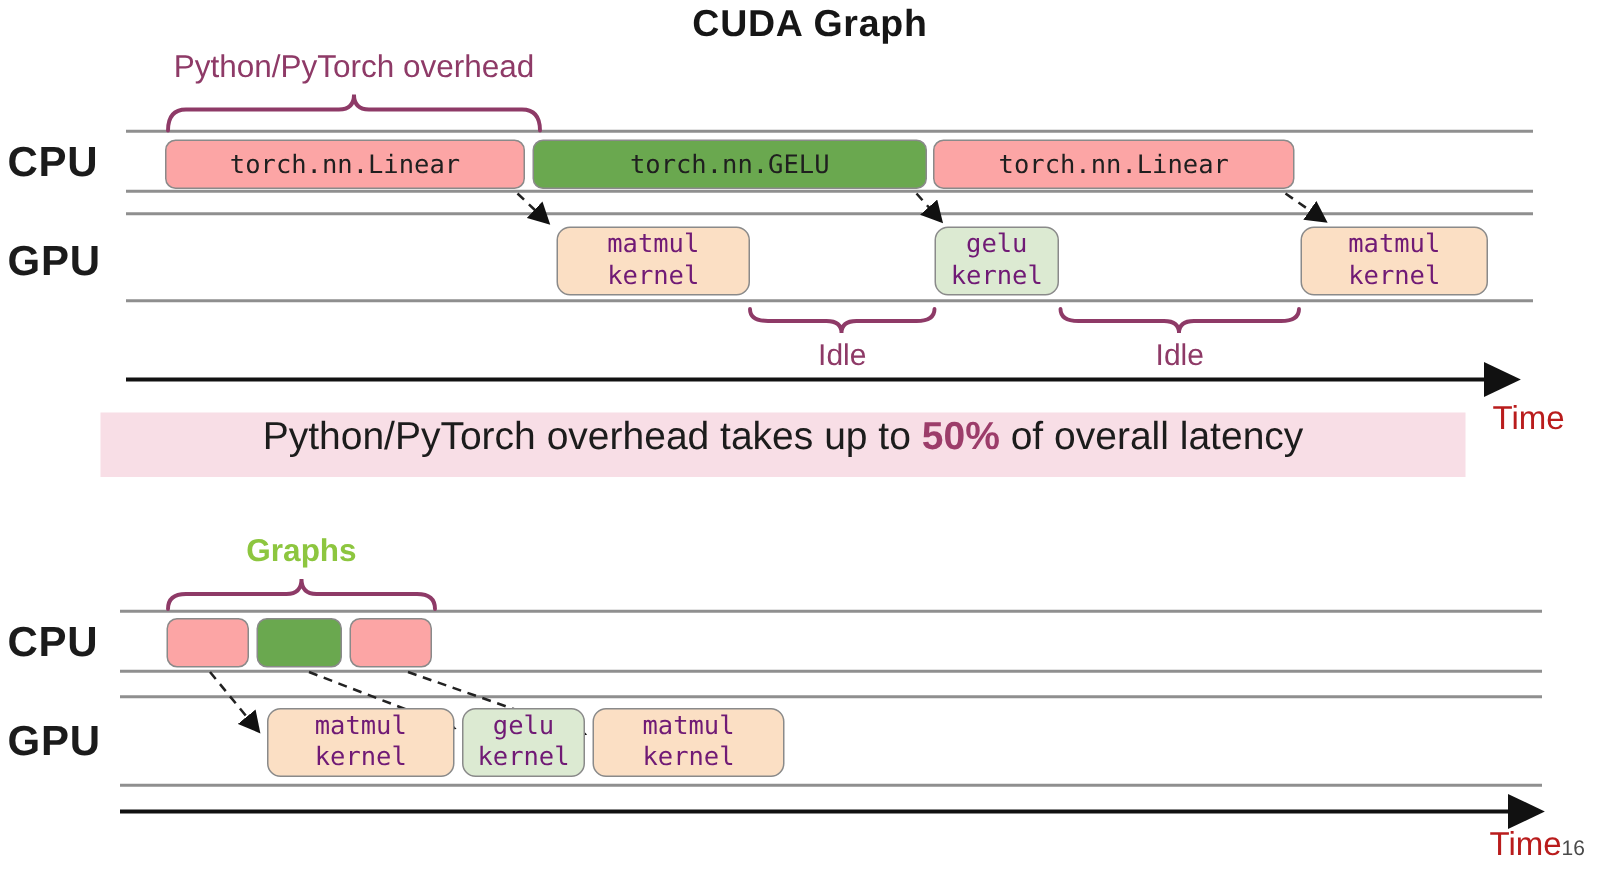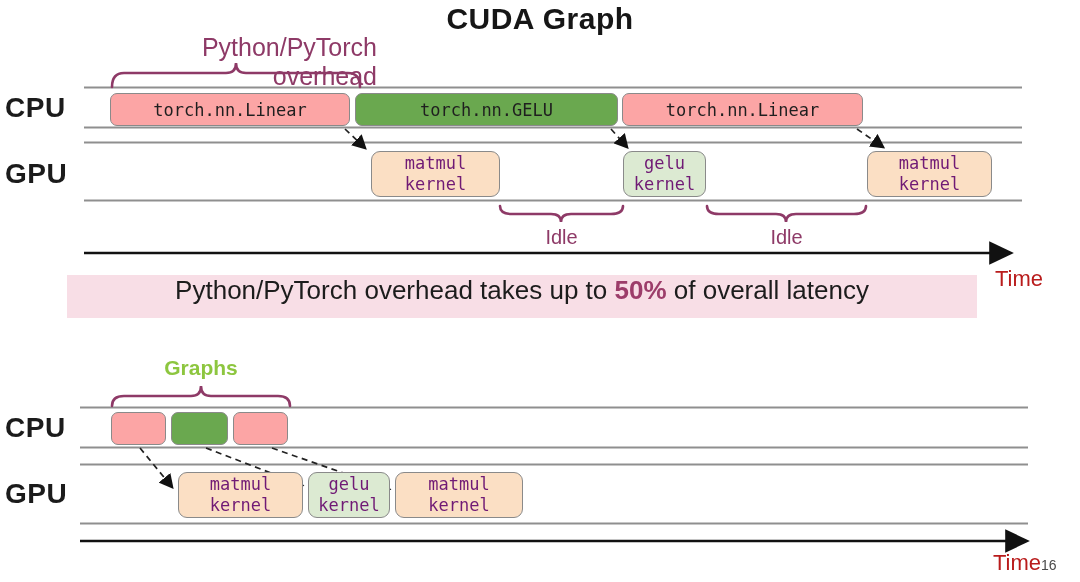--- a/index.html
+++ b/index.html
@@ -4,24 +4,24 @@
 <style>
   html,body{margin:0;padding:0;background:#e8e8e8;}
   .slide{
     position:relative; width:1080px; height:582px; background:#ffffff;
     font-family:"Liberation Sans", sans-serif; overflow:hidden;
     margin:0 auto;
   }
   .abs{position:absolute;}
   .title{
     left:0; right:0; top:2px; text-align:center;
-    font-size:30px; font-weight:600; color:#161616; letter-spacing:0.5px;
+    font-size:25px; font-weight:600; color:#161616; letter-spacing:0.5px;
   }
   .magenta-label{
-    color:#8e3a67; font-size:25px; font-weight:500; text-align:right;
+    color:#8e3a67; font-size:21px; font-weight:500; text-align:center;
   }
   .row-label{
     font-size:28px; font-weight:600; color:#1b1b1b; letter-spacing:0.5px;
   }
   .op-box{
     position:absolute; height:33px; box-sizing:border-box;
     border:1.5px solid #8a8a8a; border-radius:7px;
     font-family:"DejaVu Sans Mono", monospace; font-size:17px; color:#1f1f1f;
     display:flex; align-items:center; justify-content:center;
   }

